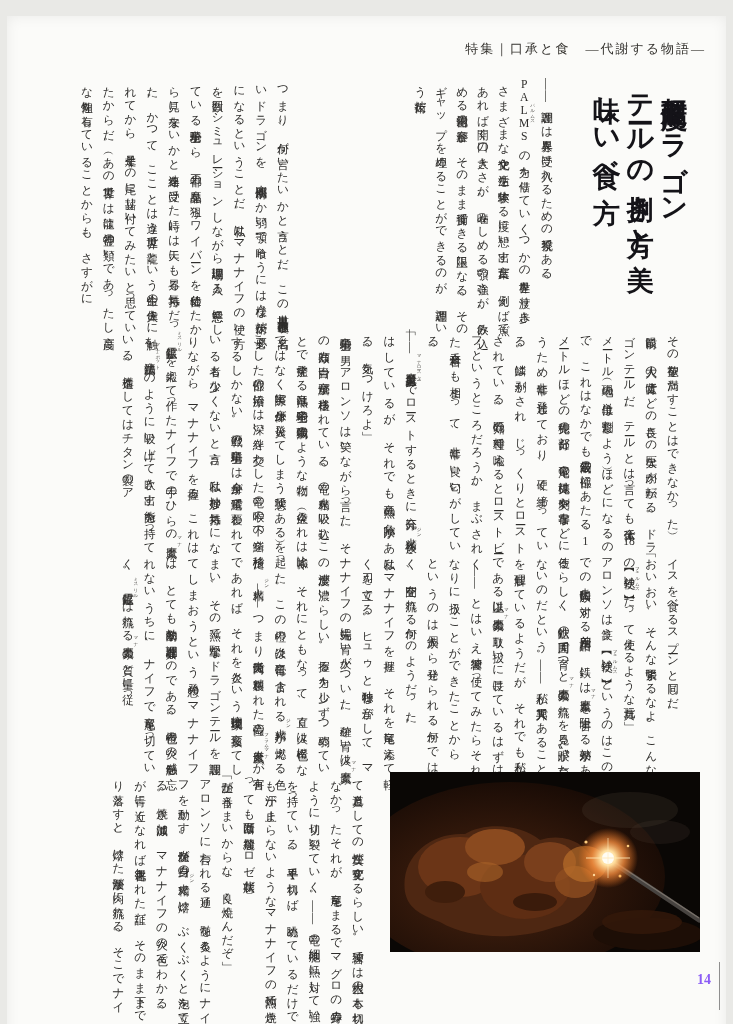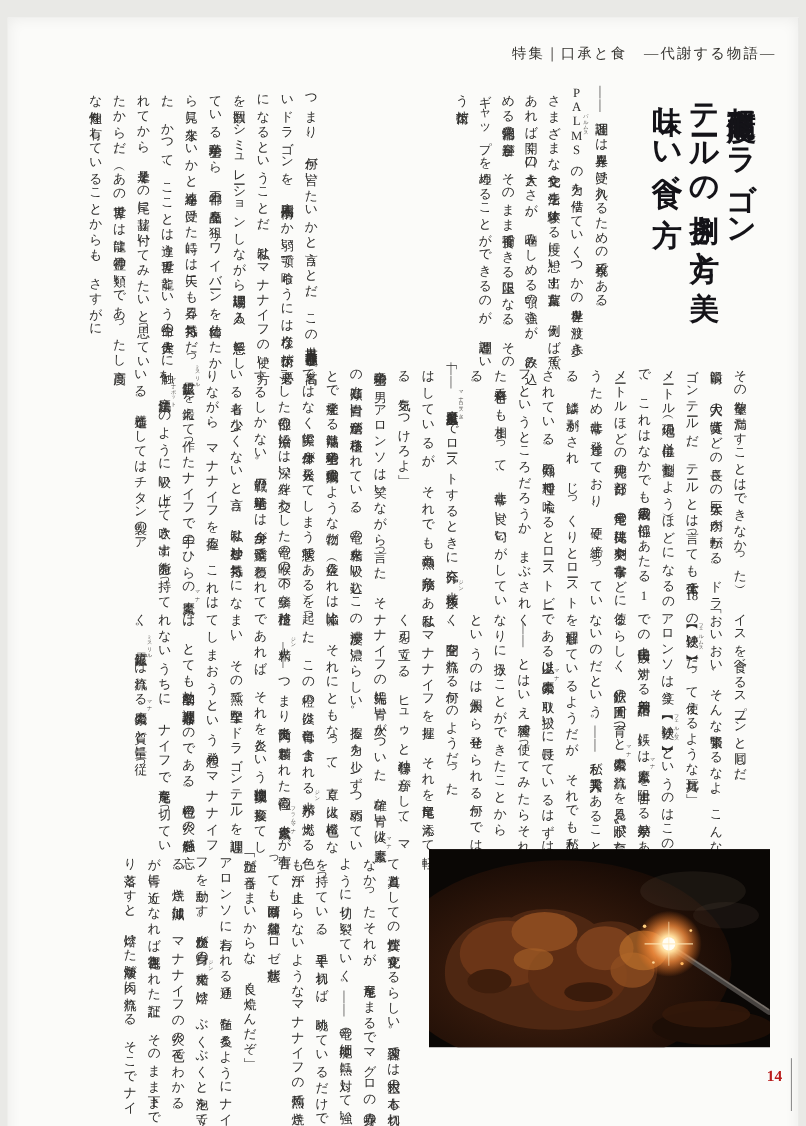--- a/index.html
+++ b/index.html
@@ -38,21 +38,21 @@
     position:absolute; left:383px; top:756px; width:310px; height:180px;
     background:#0a0705;
   }
   .caption {
     position:absolute; left:383px; top:942px; width:316px;
     font-family:"Liberation Sans","DejaVu Sans",sans-serif;
     font-size:10px; font-weight:700; color:#1f1e1c; letter-spacing:0.3px;
   }
   .pagenum {
     position:absolute; top:956px; right:15px;
-    font-size:14px; font-weight:700; color:#b91c1c;
+    font-size:14px; font-weight:700; color:#8b5cf6;
   }
   .edge-rule {
     position:absolute; top:946px; right:6px; width:1px; height:48px;
     background:#8f8f8f;
   }
 </style>
 </head>
 <body>
 
 <div class="page">

